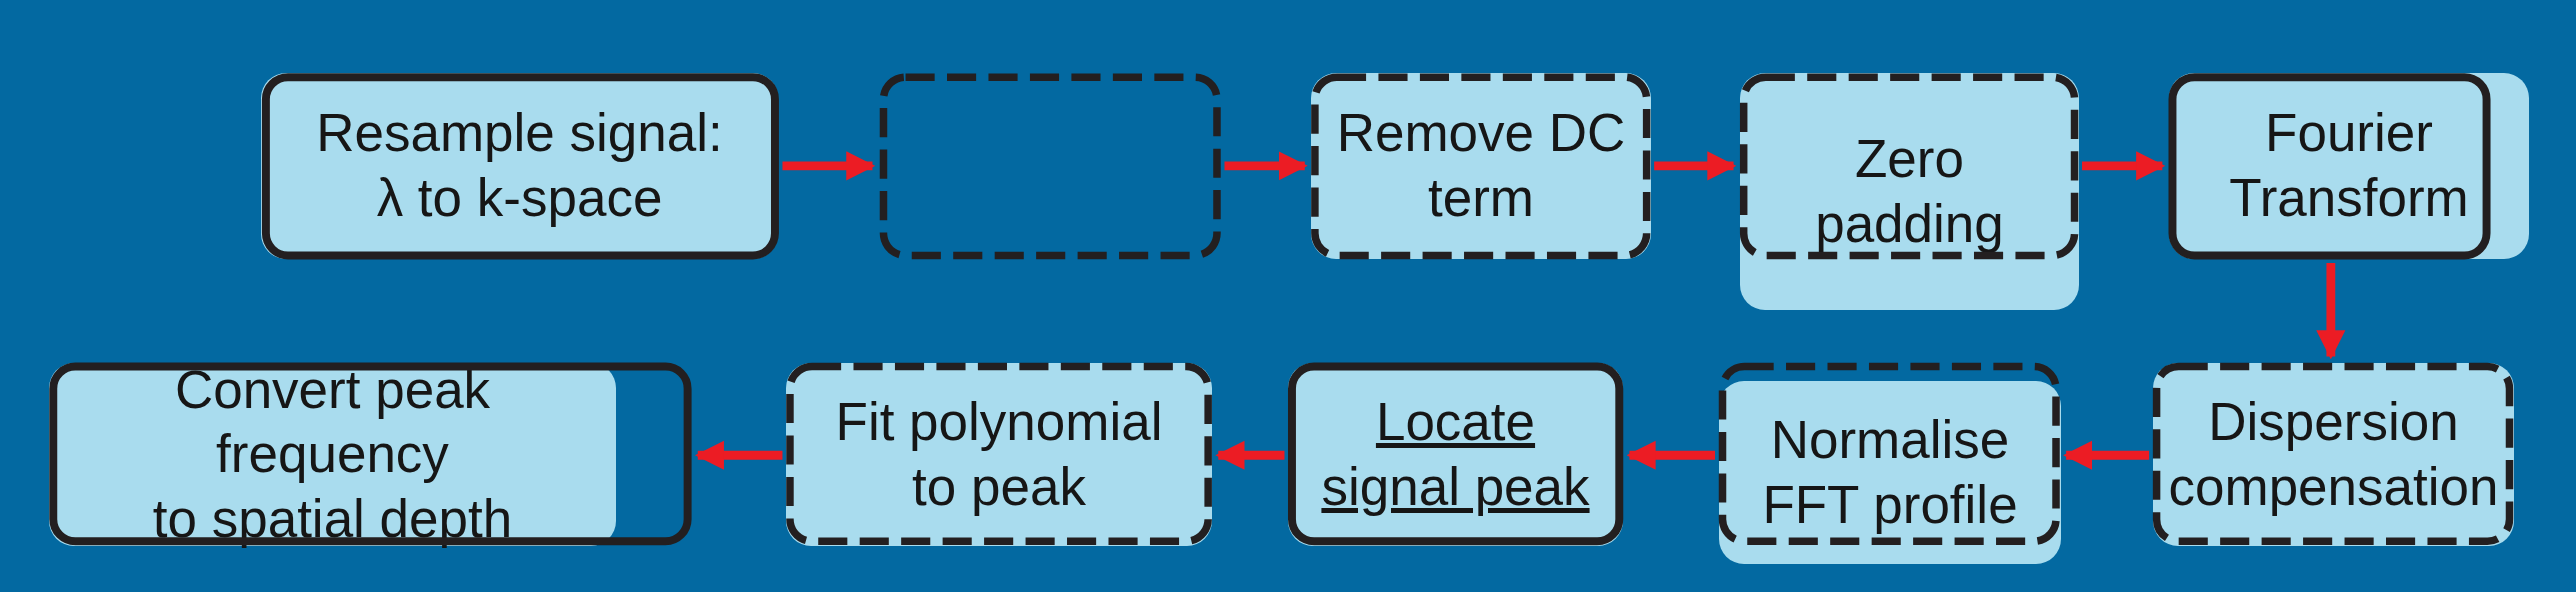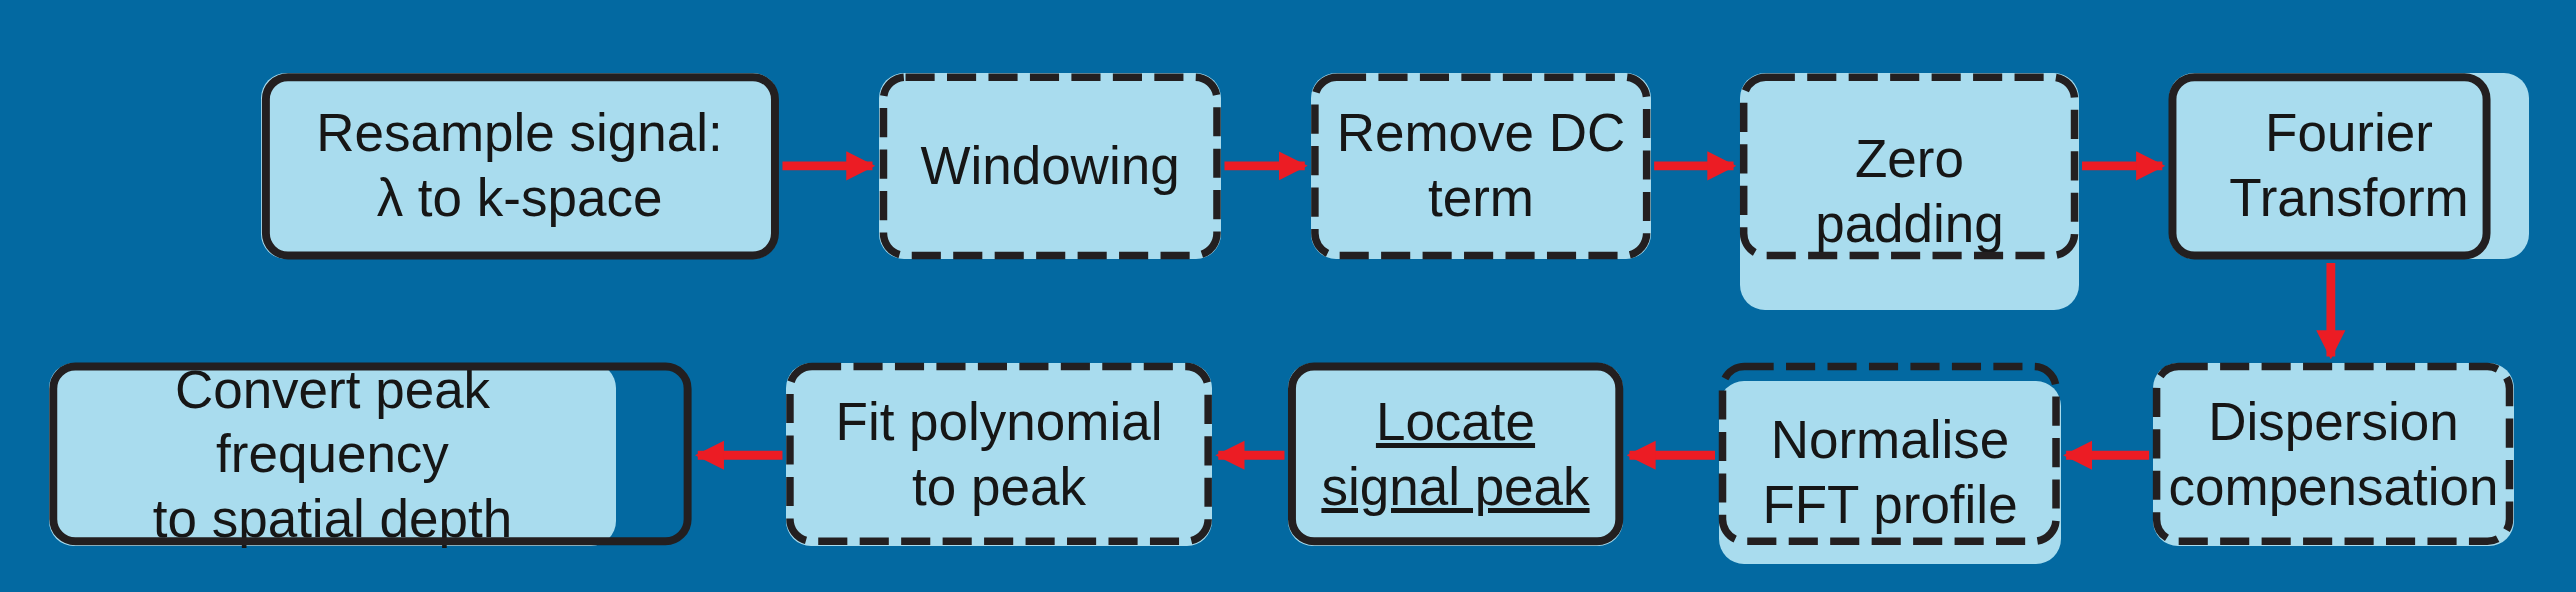--- a/index.html
+++ b/index.html
@@ -38,23 +38,20 @@
   .arrow { stroke: #ec1c24; stroke-width: 10; }
 </style>
 </head>
 <body>
 
 <div class="canvas">
 
   <div class="node" style="left:261px;  top:73px;  width:517px; height:186px;">
     <span>Resample signal:
 λ to k-space</span>
-  </div>
-  <div class="node" style="left:879px;  top:73px;  width:342px; height:186px;">
-    <span>Windowing</span>
   </div>
   <div class="node" style="left:1311px; top:73px;  width:340px; height:186px;justify-content:center;">
     <span>Remove DC
 term</span>
   </div>
   <div class="node" style="left:1740px; top:73px;  width:339px; height:237px;">
     <span>Zero
 padding</span>
   </div>
   <div class="node" style="left:2169px; top:73px;  width:360px; height:186px;">

